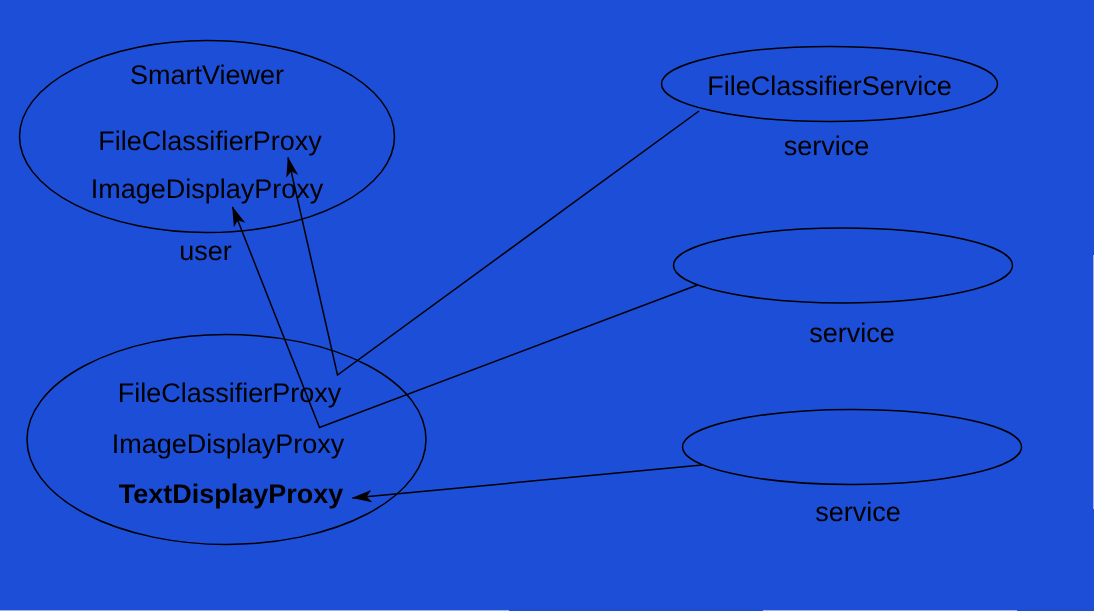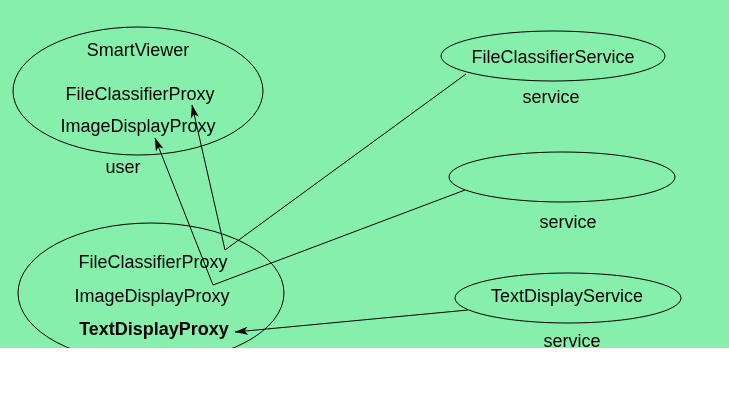--- a/index.html
+++ b/index.html
@@ -3,22 +3,22 @@
 <meta charset="utf-8">
 <style>
   html, body {
     margin: 0;
     padding: 0;
     background: #ffffff;
   }
   .stage {
     position: relative;
     width: 729px;
-    height: 348px;
-    background: #86efac;
+    height: 407px;
+    background: #1d4ed8;
     overflow: hidden;
     font-family: "Liberation Sans", "DejaVu Sans", sans-serif;
   }
   .stage svg {
     position: absolute;
     left: 0;
     top: 0;
   }
   .lbl {
     position: absolute;
@@ -51,27 +51,26 @@
     <polyline points="466,74 225,250 192,105" fill="none" stroke="#000000" stroke-width="1" marker-end="url(#arrowhead)"></polyline>
 
     <polyline points="465,190 213,285 155,138" fill="none" stroke="#000000" stroke-width="1" marker-end="url(#arrowhead)"></polyline>
 
     <polyline points="468,310 235,332" fill="none" stroke="#000000" stroke-width="1" marker-end="url(#arrowhead)"></polyline>
   </svg>
 
   <div class="lbl" style="left:138px; top:50px;">SmartViewer</div>
   <div class="lbl" style="left:140px; top:94px;">FileClassifierProxy</div>
   <div class="lbl" style="left:138px; top:126px;">ImageDisplayProxy</div>
-  <div class="lbl" style="left:123px; top:167px;text-align:center;">user</div>
+  <div class="lbl" style="left:137px; top:167px;text-align:center;">user</div>
 
   <div class="lbl" style="left:153px; top:262px;">FileClassifierProxy</div>
   <div class="lbl" style="left:152px; top:296px;">ImageDisplayProxy</div>
   <div class="lbl" style="left:154px; top:329px;font-weight:bold;">TextDisplayProxy</div>
 
   <div class="lbl" style="left:553px; top:57px;text-align:center;">FileClassifierService</div>
   <div class="lbl" style="left:551px; top:97px;">service</div>
 
   <div class="lbl" style="left:568px; top:222px;">service</div>
 
-  <div class="lbl" style="left:567px; top:296px;">TextDisplayService</div>
   <div class="lbl" style="left:572px; top:341px;">service</div>
 
 </div>
 
 </body></html>

